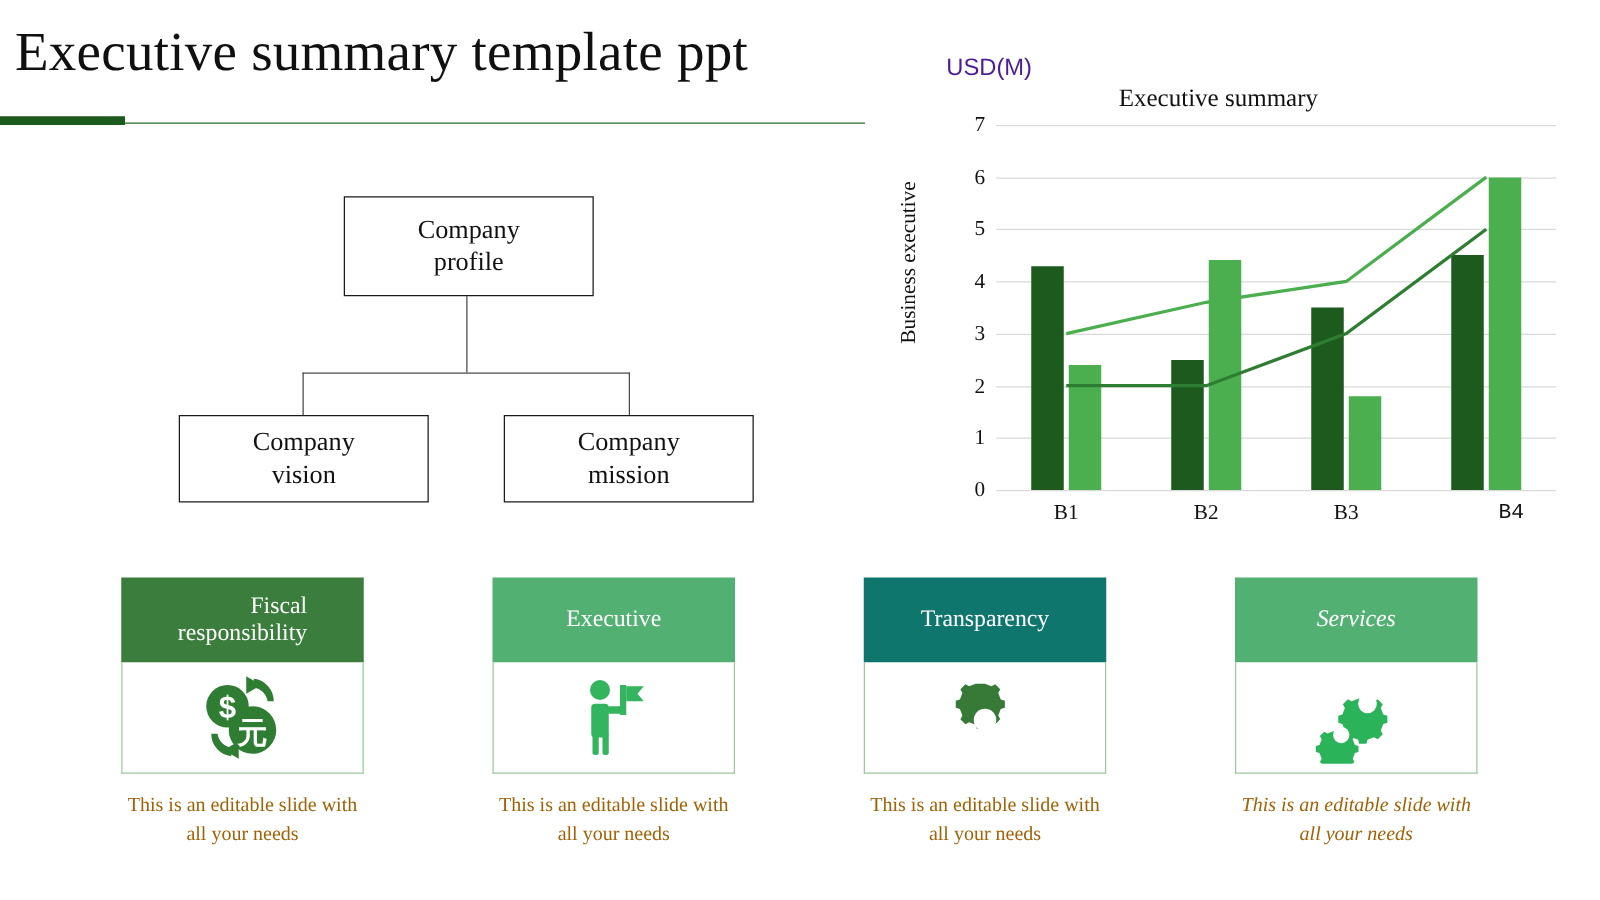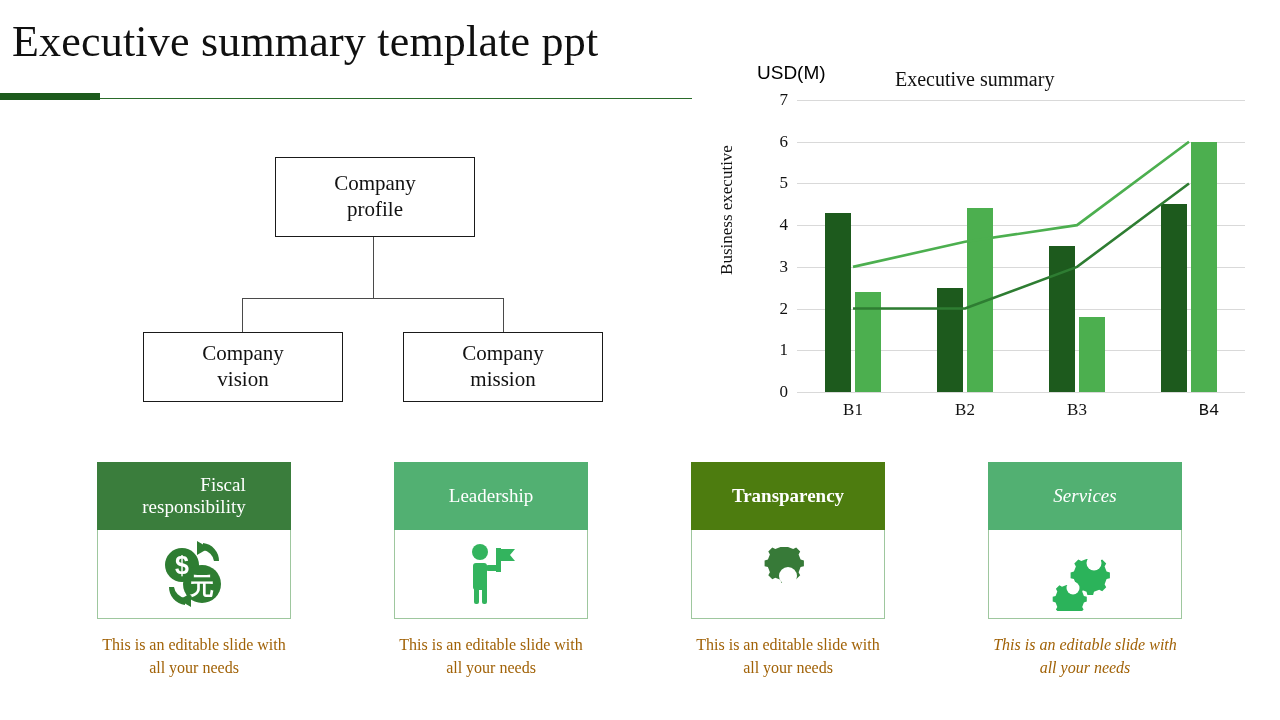--- a/index.html
+++ b/index.html
@@ -35,22 +35,22 @@
   .node-right{left:263px;top:182px;width:198px;height:68px;}
   .conn{position:absolute;background:#4a4a4a;}
   .c-vert-top{left:233px;top:85px;width:1.4px;height:63px;}
   .c-horiz{left:102px;top:148px;width:262px;height:1.4px;}
   .c-vert-l{left:102px;top:148px;width:1.4px;height:35px;}
   .c-vert-r{left:363px;top:148px;width:1.4px;height:35px;}
 
   
   .chart-wrap{position:absolute;left:700px;top:30px;width:570px;height:400px;}
   .usd{
-    position:absolute;left:57px;top:32px;
-    font-family:"Liberation Sans",sans-serif;font-size:19px;color:#000000;
+    position:absolute;left:57px;top:14px;
+    font-family:"Liberation Sans",sans-serif;font-size:19px;color:#4c1d95;
   }
   .chart-title{
     position:absolute;left:195px;top:38px;
     font-family:"Liberation Serif",serif;font-size:20px;color:#111;
   }
   .ylabel{
     position:absolute;left:-68px;top:170px;width:190px;text-align:center;
     transform:rotate(-90deg);transform-origin:center center;
     font-family:"Liberation Serif",serif;font-size:17px;color:#111;
   }
@@ -202,40 +202,40 @@
             <text x="25" y="35" font-size="25" text-anchor="middle" font-weight="bold">$</text>
             <text x="45" y="55" font-size="24" text-anchor="middle" font-weight="bold">元</text>
           </g>
         </svg>
       </div>
       <div class="card-cap">This is an editable slide with all your needs</div>
     </div>
 
     <div class="card c2">
       <div class="card-head" style="background: rgb(82, 176, 114);">
-        <div>Leadership</div>
+        <div>Executive</div>
       </div>
       <div class="card-body">
         <svg width="56" height="64" viewBox="0 0 56 64">
           <g fill="#33b45e">
             <circle cx="17" cy="10" r="8"></circle>
             <rect x="10" y="21" width="14" height="27" rx="3"></rect>
             <rect x="11" y="44" width="5" height="18" rx="2"></rect>
             <rect x="19" y="44" width="5" height="18" rx="2"></rect>
             <rect x="23" y="23" width="14" height="6" rx="2"></rect>
             <rect x="33" y="6" width="5" height="24"></rect>
             <path d="M38 7 L52 7 L47 13 L52 19 L38 19 Z"></path>
           </g>
         </svg>
       </div>
       <div class="card-cap">This is an editable slide with all your needs</div>
     </div>
 
     <div class="card c3">
-      <div class="card-head" style="background: #4d7c0f; font-weight: bold;">
+      <div class="card-head" style="background: #0f766e;">
         <div>Transparency</div>
       </div>
       <div class="card-body">
         <svg width="62" height="62" viewBox="0 0 62 62">
           <g id="gear-big" fill="#377a38">
             <path d="M31 2 l5.2 2.0 3.0 -1.6 4.0 4.0 -1.6 3.0 2.0 5.2 3.3 0.9 0 5.7 -3.3 0.9 -2.0 5.2 1.6 3.0 -4.0 4.0 -3.0 -1.6 -5.2 2.0 -0.9 3.3 -5.7 0 -0.9 -3.3 -5.2 -2.0 -3.0 1.6 -4.0 -4.0 1.6 -3.0 -2.0 -5.2 -3.3 -0.9 0 -5.7 3.3 -0.9 2.0 -5.2 -1.6 -3.0 4.0 -4.0 3.0 1.6 5.2 -2.0 z" transform="translate(0,2) scale(1.0)"></path>
           </g>
           <circle cx="31" cy="33" r="9" fill="#ffffff"></circle>
         </svg>
       </div>

